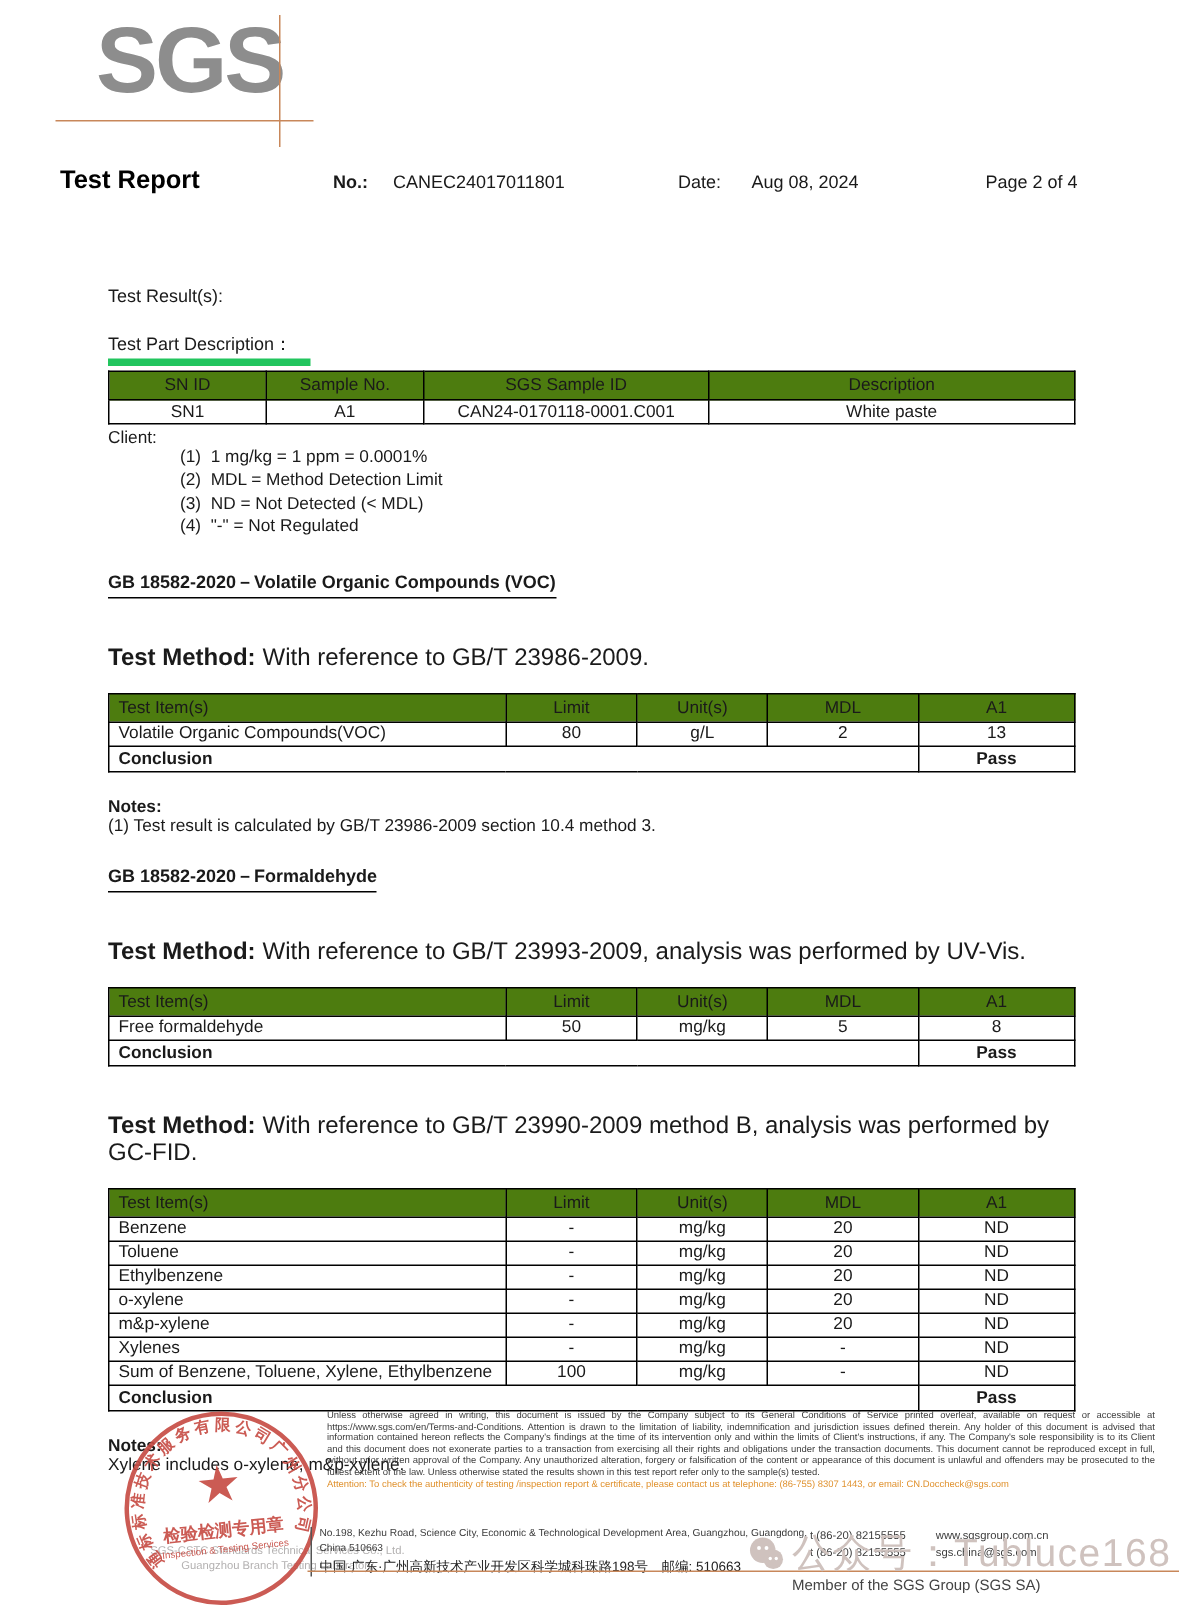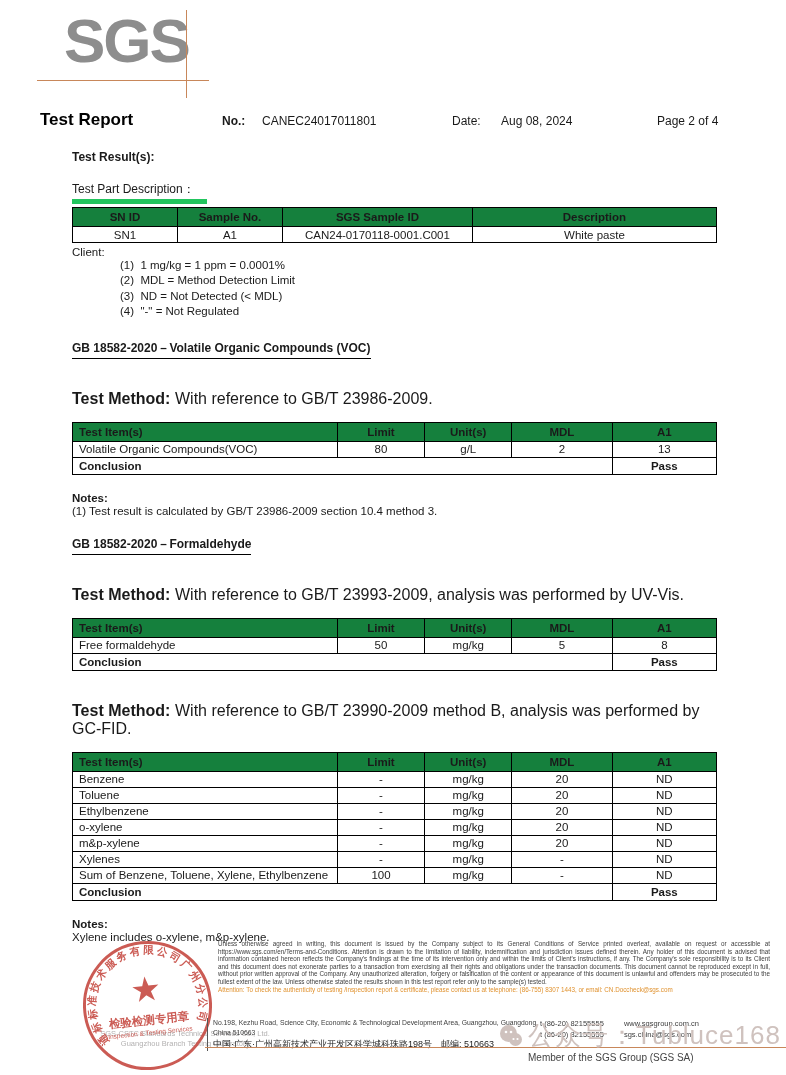--- a/index.html
+++ b/index.html
@@ -25,30 +25,30 @@
   .logo-vline { position: absolute; left: 149px; top: 2px; width: 1px; height: 88px; background: #c8875a; }
   .title-row { position: absolute; left: 0; top: 110px; width: 100%; height: 24px; }
   .report-title { position: absolute; left: 40px; top: 0; font-size: 17px; font-weight: bold; color: #000; }
   .no-label   { position: absolute; left: 222px; top: 4px; font-size: 12px; font-weight: bold; }
   .no-value   { position: absolute; left: 262px; top: 4px; font-size: 12px; }
   .date-label { position: absolute; left: 452px; top: 4px; font-size: 12px; font-weight: normal; }
   .date-value { position: absolute; left: 501px; top: 4px; font-size: 12px; }
   .page-num   { position: absolute; left: 657px; top: 4px; font-size: 12px; }
   
   .content { padding: 0 69px 0 72px; }
-  .sec-label { font-size: 12px; font-weight: bold; }
+  .sec-label { font-size: 12px; font-weight: normal; margin-top: 40px; }
   .part-desc-title {
     display: inline-block; margin-top: 17px;
     font-size: 12px; border-bottom: 5px solid #22c55e; padding-right: 12px; padding-bottom: 1px;
   }
   table { width: 100%; border-collapse: collapse; table-layout: fixed; margin-top: 3px; }
   table, th, td { border: 1px solid #000; }
   table { border-width: 1.5px; }
   th {
-    background: #15803d; font-weight: bold; font-size: 11.5px;
+    background: #4d7c0f; font-weight: normal; font-size: 11.5px;
     height: 19px; text-align: center; padding: 1px 6px;
   }
   td { font-size: 11.5px; height: 16px; text-align: center; padding: 1px 6px; }
   th.item-col, td.item-col { text-align: left; }
   td.concl-label { font-weight: bold; text-align: left; height: 17px; }
   td.concl-value { font-weight: bold; }
   .part-table col.c1 { width: 16.3%; } .part-table col.c2 { width: 16.3%; }
   .part-table col.c3 { width: 29.5%; } .part-table col.c4 { width: 37.9%; }
   .test-table col.c1 { width: 41.1%; } .test-table col.c2 { width: 13.6%; }
   .test-table col.c3 { width: 13.5%; } .test-table col.c4 { width: 15.6%; }

